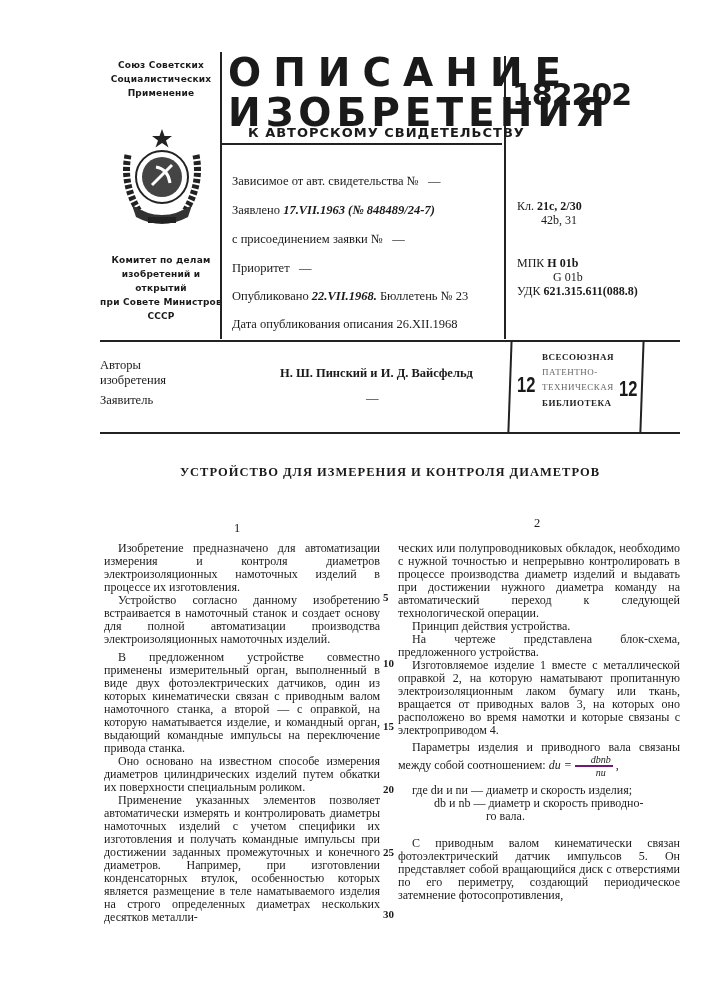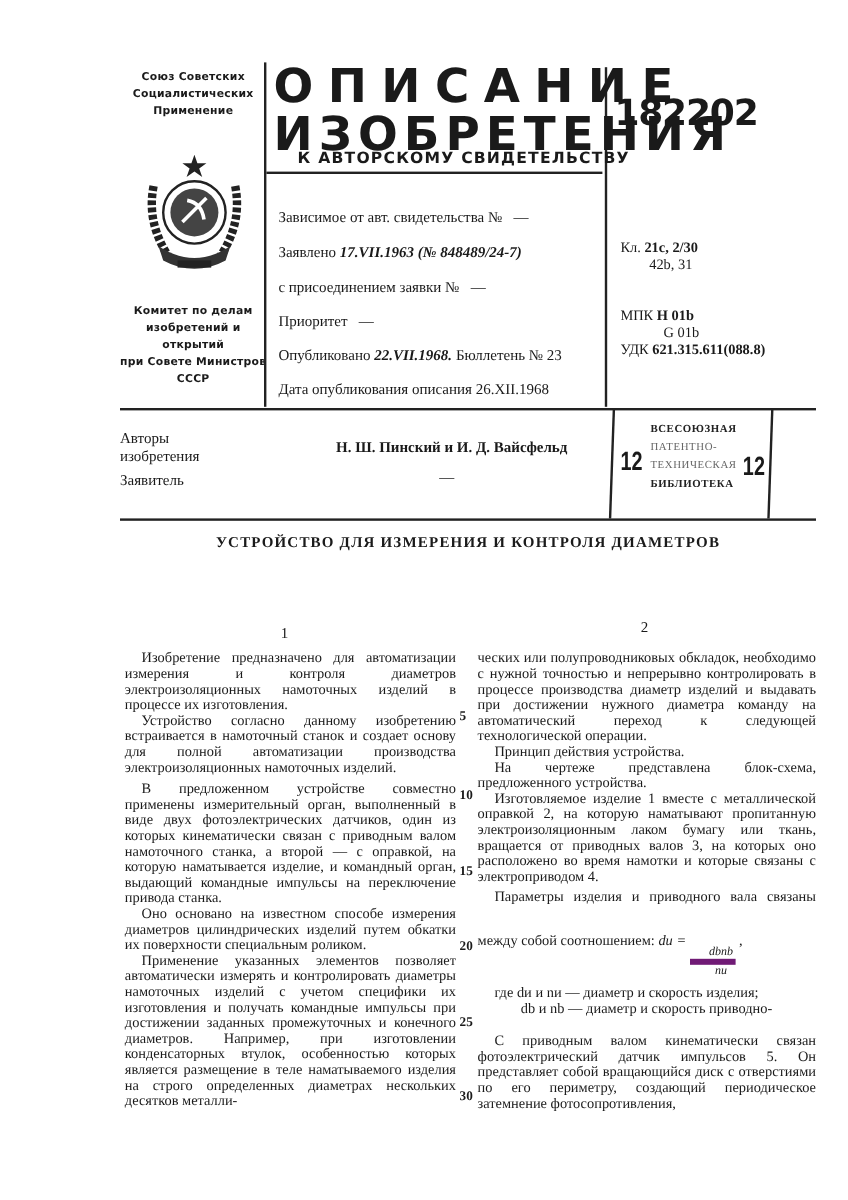--- a/index.html
+++ b/index.html
@@ -35,32 +35,32 @@
 
   .label { left: 100px; font-size: 12.5px; line-height: 15px; }
   .authors { left: 280px; top: 366px; font-size: 12.5px; font-weight: bold; }
   .applicant-val { left: 366px; top: 391px; font-size: 12.5px; }
 
   .stamp { left: 509px; top: 340px; width: 130px; height: 92px; border-left: 2px solid #222; border-right: 2px solid #222; transform: skewX(-2deg); }
   .stamp-l { left: 514px; top: 372px; font-size: 22px; font-weight: bold; font-family: "Liberation Sans", sans-serif; transform: scaleX(0.75); }
   .stamp-r { left: 616px; top: 376px; font-size: 22px; font-weight: bold; font-family: "Liberation Sans", sans-serif; transform: scaleX(0.75); }
   .stamp-t { left: 542px; font-size: 9px; color: #666; letter-spacing: 0.5px; }
 
-  .doc-title { left: 100px; width: 580px; top: 444px; text-align: center; font-size: 12.5px; font-weight: bold; letter-spacing: 1px; line-height: 17px; }
+  .doc-title { left: 100px; width: 580px; top: 464px; text-align: center; font-size: 12.5px; font-weight: bold; letter-spacing: 1px; line-height: 17px; }
 
   .colnum { font-size: 12.5px; }
   .col { font-size: 12px; line-height: 13px; text-align: justify; }
   .col p { margin: 0; text-indent: 14px; }
   .col p.noind { text-indent: 0; }
   .col-left { left: 104px; top: 542px; width: 276px; }
   .col-right { left: 398px; top: 542px; width: 282px; }
   .lineno { left: 383px; font-size: 11px; font-weight: bold; }
   .formula { font-style: italic; }
   .frac { display: inline-block; vertical-align: middle; text-align: center; font-size: 10px; line-height: 11px; }
-  .frac .num { border-bottom: 5px solid #701a75; padding: 0 2px; display: block; margin-top: 34px; }
+  .frac .num { border-bottom: 2px solid #701a75; padding: 0 2px; display: block; }
   .frac .den { display: block; }
   .where { padding-left: 14px; }
   .where2 { padding-left: 36px; }
   .where3 { padding-left: 88px; }
 </style>
 </head>
 <body>
 
 <div class="abs org org-top sans">
   <div>Союз Советских</div>
@@ -182,14 +182,15 @@
     <span>Параметры изделия и приводного вала связаны между собой соотношением:</span>
     <span class="formula">dи =</span>
     <span class="frac formula">
       <span class="num">dbnb</span>
       <span class="den">nи</span>
     </span>
     <span>,</span>
   </p>
   <div style="margin-top:6px" class="where">где dи и nи — диаметр и скорость изделия;</div>
   <div class="where2">db и nb — диаметр и скорость приводно-</div>
+  <div class="where3">го вала.</div>
   <p style="margin-top:14px">С приводным валом кинематически связан фотоэлектрический датчик импульсов 5. Он представляет собой вращающийся диск с отверстиями по его периметру, создающий периодическое затемнение фотосопротивления,</p>
 </div>
 
 </body></html>

